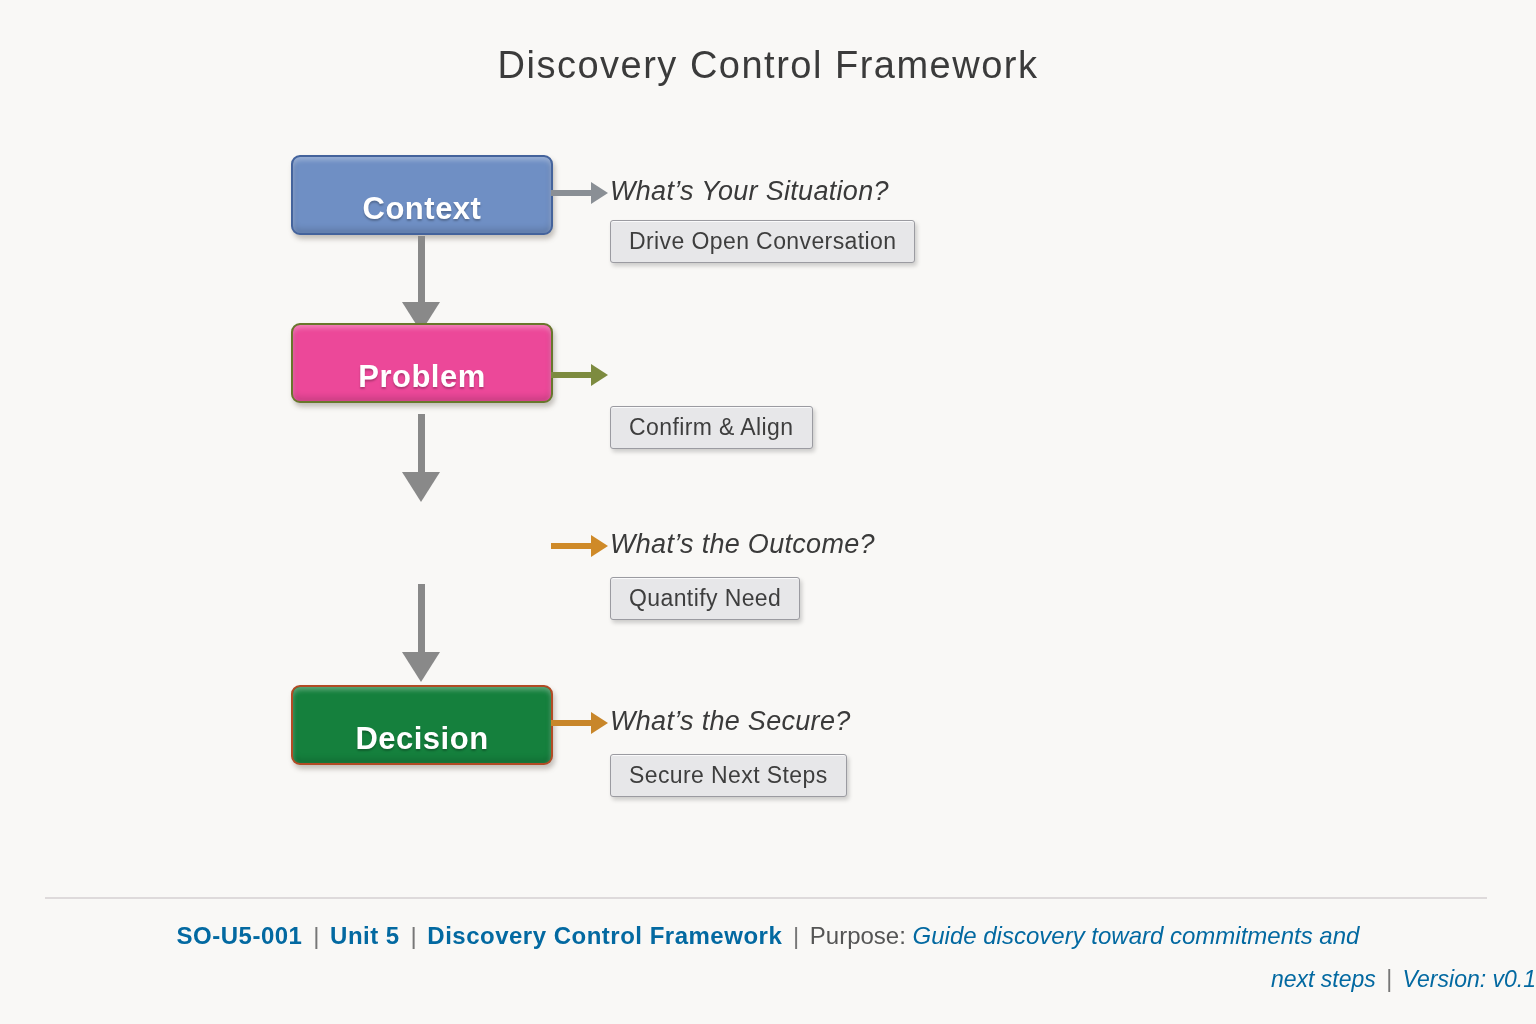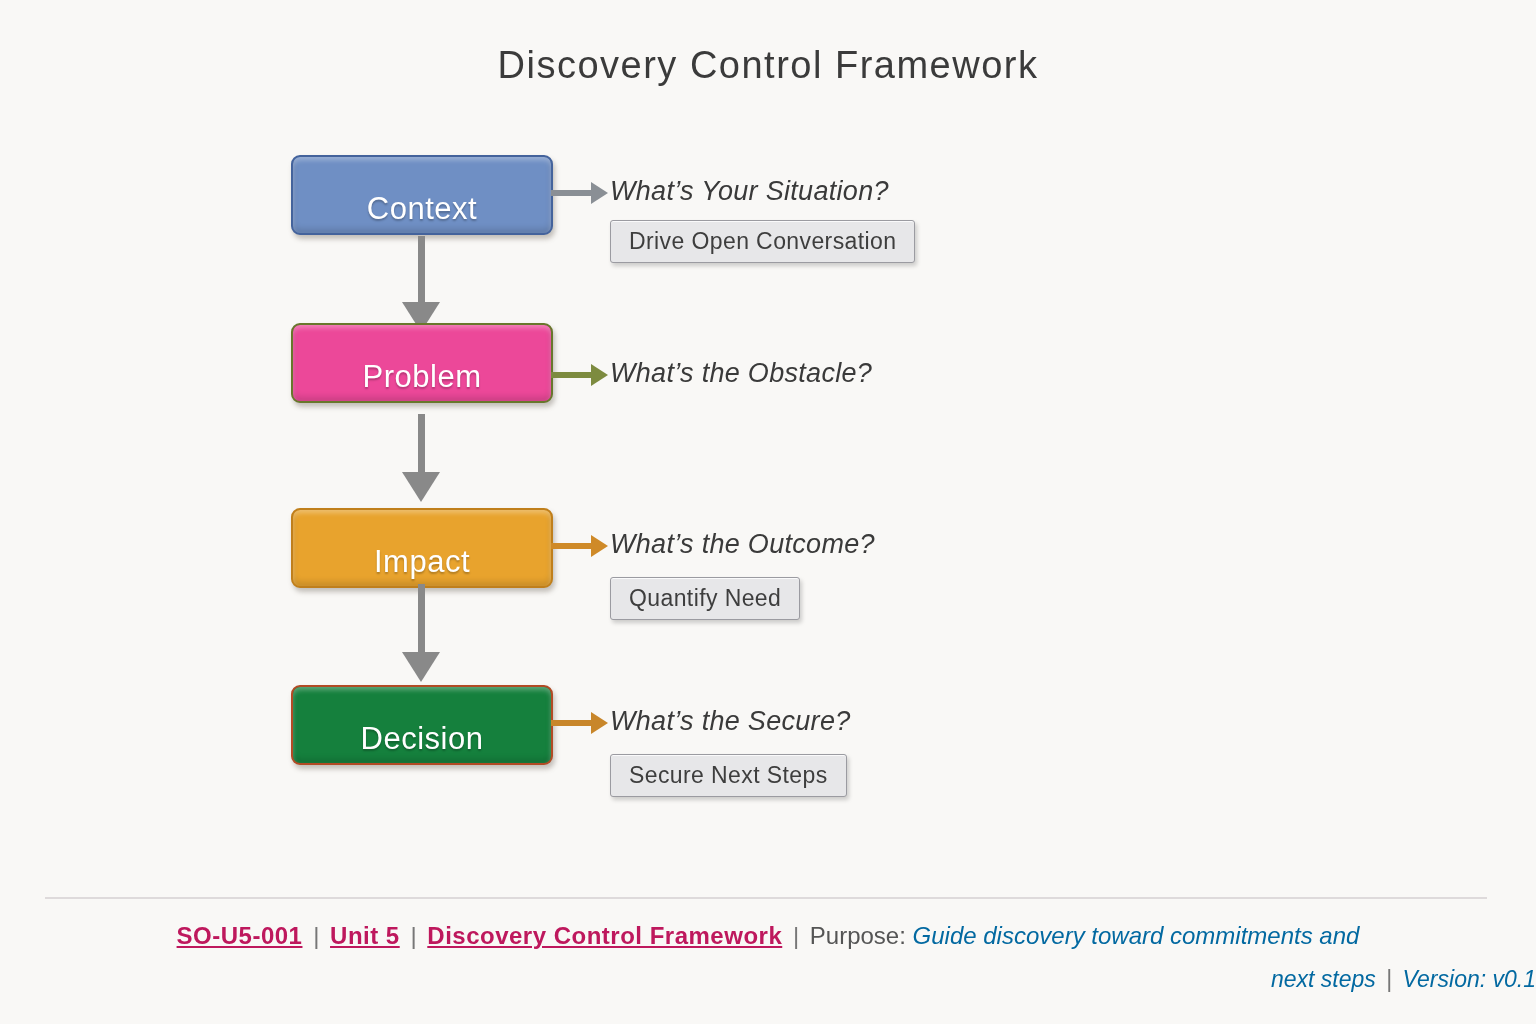--- a/index.html
+++ b/index.html
@@ -21,21 +21,21 @@
 
   .stage-box{
     position:absolute;left:291px;width:258px;height:76px;
     border:2px solid;border-radius:9px;
     display:flex;align-items:center;justify-content:center;
     box-shadow:inset 0 3px 5px rgba(255,255,255,.32),
                inset 0 -4px 6px rgba(0,0,0,.14),
                2px 4px 5px rgba(95,85,75,.35);
   }
   .stage-label{
-    color:#ffffff;font-weight:normal;font-size:31px;letter-spacing:.5px;
+    color:#ffffff;font-weight:bold;font-size:31px;letter-spacing:.5px;
     text-shadow:0 2px 2px rgba(0,0,0,.25);
     margin-top:28px;
   }
 
   .v-arrow{
     position:absolute;left:402px;width:38px;
     display:flex;flex-direction:column;align-items:center;
   }
   .v-stem{display:block;width:7px;}
   .v-head{
@@ -78,21 +78,21 @@
   .footer-line1{
     position:absolute;top:922px;left:0;width:100%;
     text-align:center;font-size:24px;color:#555;
     white-space:nowrap;
   }
   .footer-line2{
     position:absolute;top:966px;left:0;width:100%;
     text-align:right;box-sizing:border-box;
     font-size:23px;color:#555;
   }
-  .f-strong{font-weight:bold;color:#be185d;letter-spacing:.5px;text-decoration:underline;}
+  .f-strong{font-weight:bold;color:#0369a1;letter-spacing:.5px;}
   .f-sep{color:#777;padding:0 4px;}
   .f-italic{font-style:italic;color:#0369a1;}
 </style>
 </head>
 <body>
 
 <div class="canvas">
 
   <div class="page-title">Discovery Control Framework</div>
 
@@ -111,30 +111,27 @@
     <span class="v-head" style="border-top-color: rgb(137, 137, 137);"></span>
   </div>
 
   <div class="stage-box" style="top: 323px; background: #ec4899; border-color: rgb(104, 119, 44);">
     <span class="stage-label">Problem</span>
   </div>
   <div class="h-arrow" style="top:364px">
     <span class="h-stem" style="background: rgb(125, 139, 63);"></span>
     <span class="h-head" style="border-left-color: rgb(125, 139, 63);"></span>
   </div>
-  <div class="question" style="top:358px">What’s the Obstacle?</div>
+  <div class="action-box" style="top:406px">Confirm &amp; Align</div>
 
   <div class="v-arrow" style="top:414px">
     <span class="v-stem" style="height: 58px; background: rgb(137, 137, 137);"></span>
     <span class="v-head" style="border-top-color: rgb(137, 137, 137);"></span>
   </div>
 
-  <div class="stage-box" style="top: 508px; background: rgb(232, 163, 45); border-color: rgb(192, 127, 27);">
-    <span class="stage-label">Impact</span>
-  </div>
   <div class="h-arrow" style="top:535px">
     <span class="h-stem" style="background: rgb(207, 138, 40);"></span>
     <span class="h-head" style="border-left-color: rgb(207, 138, 40);"></span>
   </div>
   <div class="question" style="top:529px">What’s the Outcome?</div>
   <div class="action-box" style="top:577px">Quantify Need</div>
 
   <div class="v-arrow" style="top:584px">
     <span class="v-stem" style="height: 68px; background: rgb(137, 137, 137);"></span>
     <span class="v-head" style="border-top-color: rgb(137, 137, 137);"></span>

